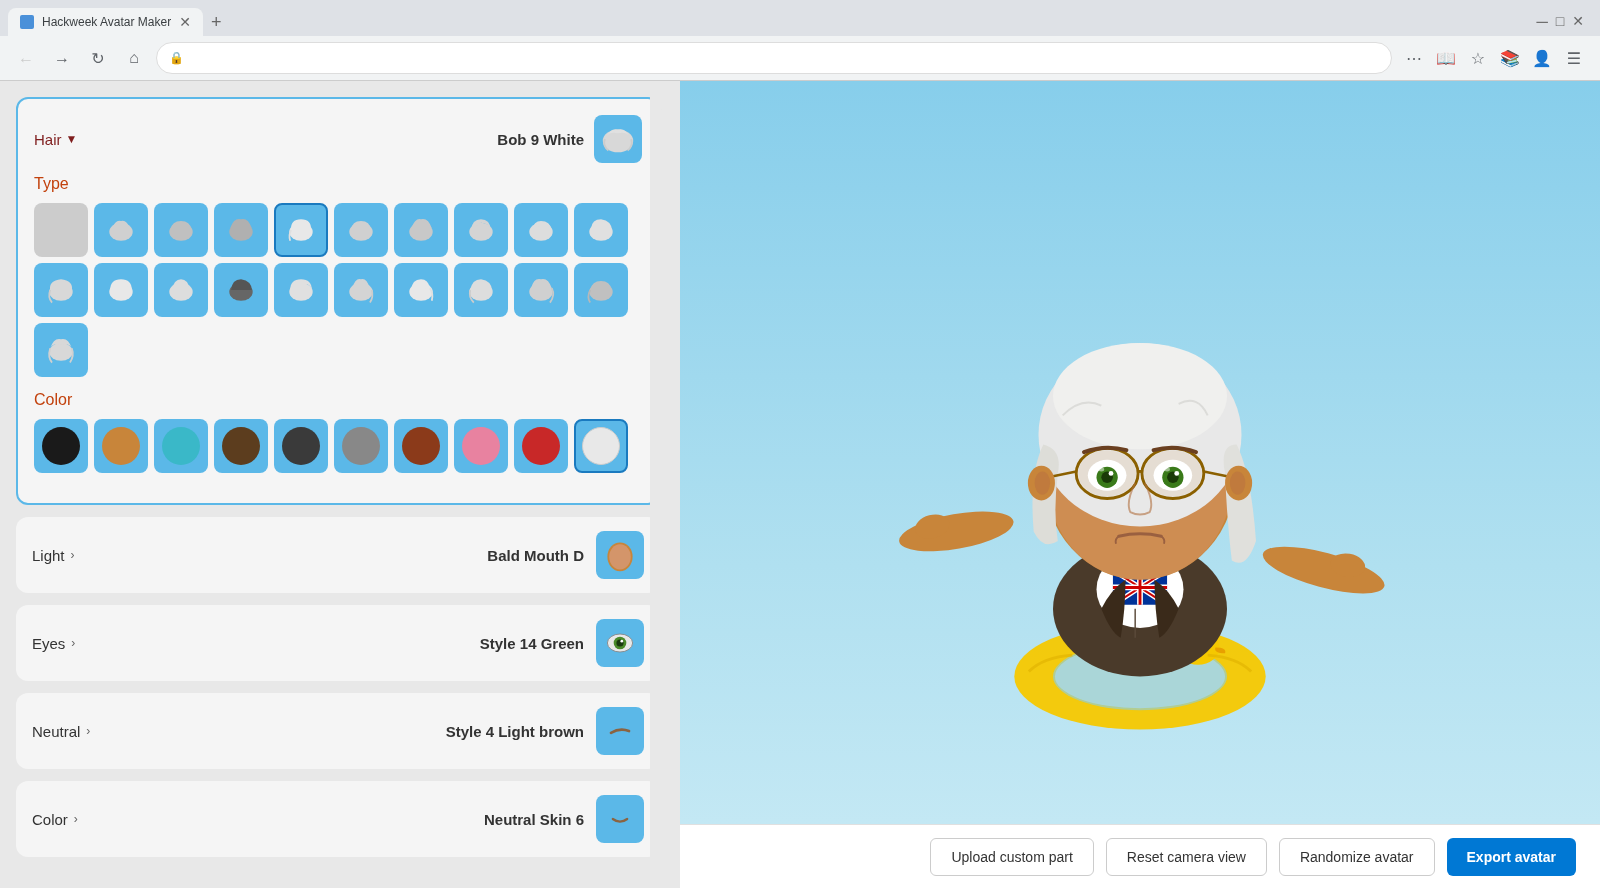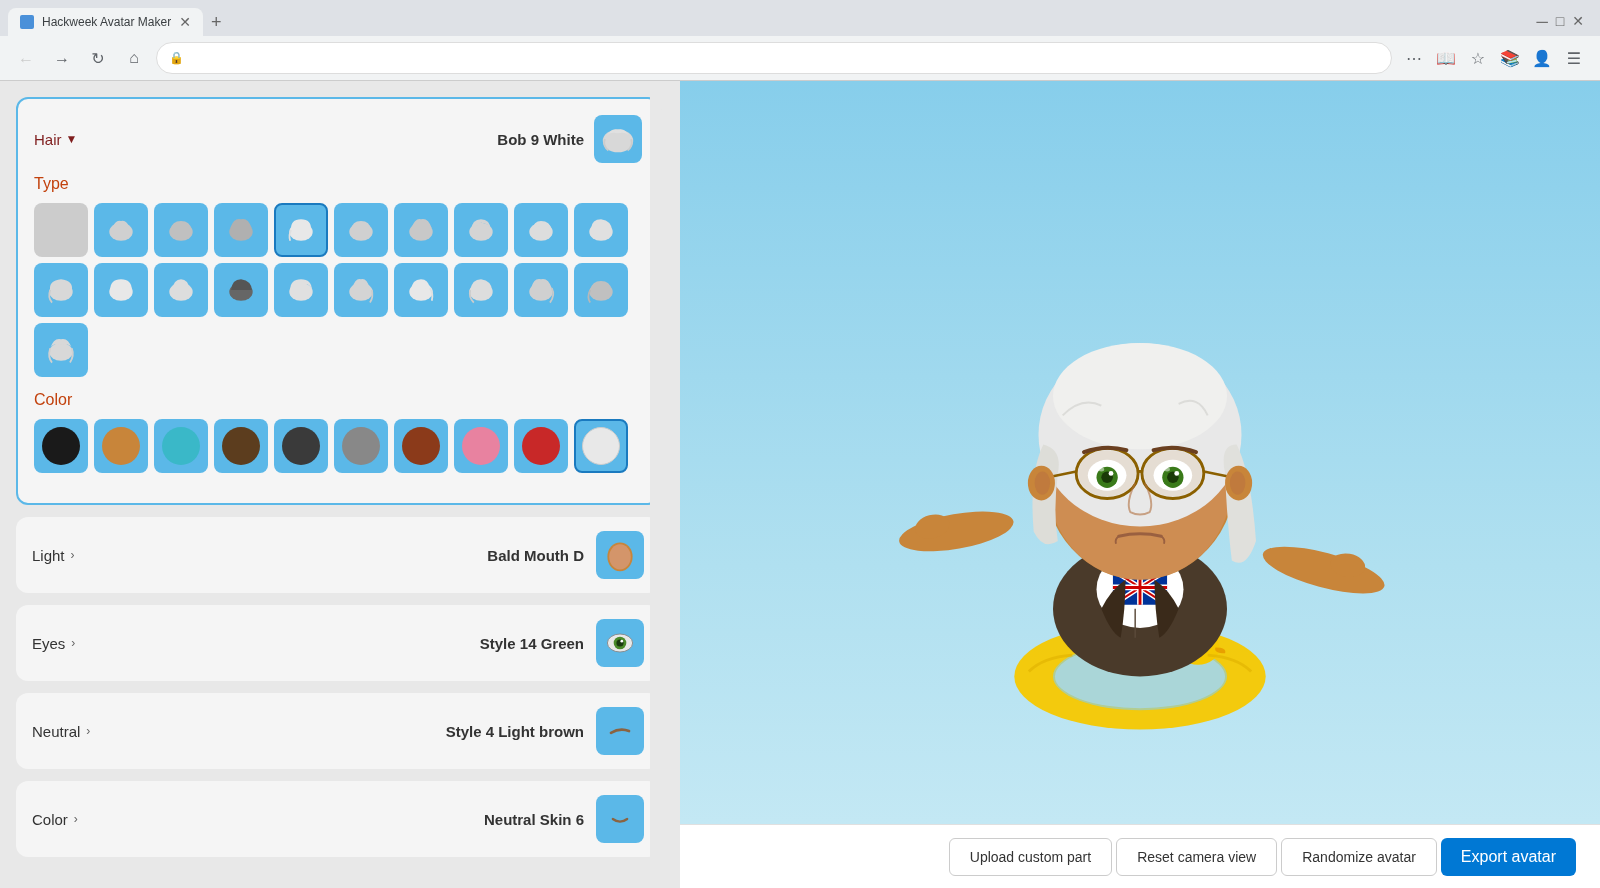--- a/index.html
+++ b/index.html
@@ -48,23 +48,23 @@
 
     
     .right-panel { flex: 1; background: linear-gradient(180deg, #87ceeb 0%, #b0e0f0 60%, #c8eaf5 100%); position: relative; display: flex; align-items: center; justify-content: center; overflow: hidden; }
 
     
     .avatar-container { position: relative; width: 100%; height: 100%; display: flex; align-items: center; justify-content: center; }
 
     
     .bottom-bar { position: fixed; bottom: 0; left: 0; right: 0; height: 64px; background: #fff; border-top: 1px solid #e0e0e0; display: flex; align-items: center; padding: 0 24px; }
     .bottom-bar-title { font-size: 20px; font-weight: 600; color: #222; flex: 1; }
-    .bottom-bar-actions { display: flex; gap: 4px; }
+    .bottom-bar-actions { display: flex; gap: 12px; }
     .btn-outline { background: #fff; border: 1px solid #ccc; border-radius: 6px; padding: 10px 20px; font-size: 14px; cursor: pointer; color: #333; white-space: nowrap; }
-    .btn-primary { background: #0078d4; border: none; border-radius: 6px; padding: 10px 20px; font-size: 16px; cursor: pointer; color: #fff; font-weight: 400; white-space: nowrap; }
+    .btn-primary { background: #0078d4; border: none; border-radius: 6px; padding: 10px 20px; font-size: 14px; cursor: pointer; color: #fff; font-weight: 700; white-space: nowrap; }
 
     
     .swatch-black { background: #1a1a1a; }
     .swatch-brown { background: #c8853a; }
     .swatch-teal { background: #3ab8c8; }
     .swatch-darkbrown { background: #5c3d1e; }
     .swatch-charcoal { background: #3a3a3a; }
     .swatch-gray { background: #888888; }
     .swatch-auburn { background: #8b3a1a; }
     .swatch-pink { background: #e882a0; }

